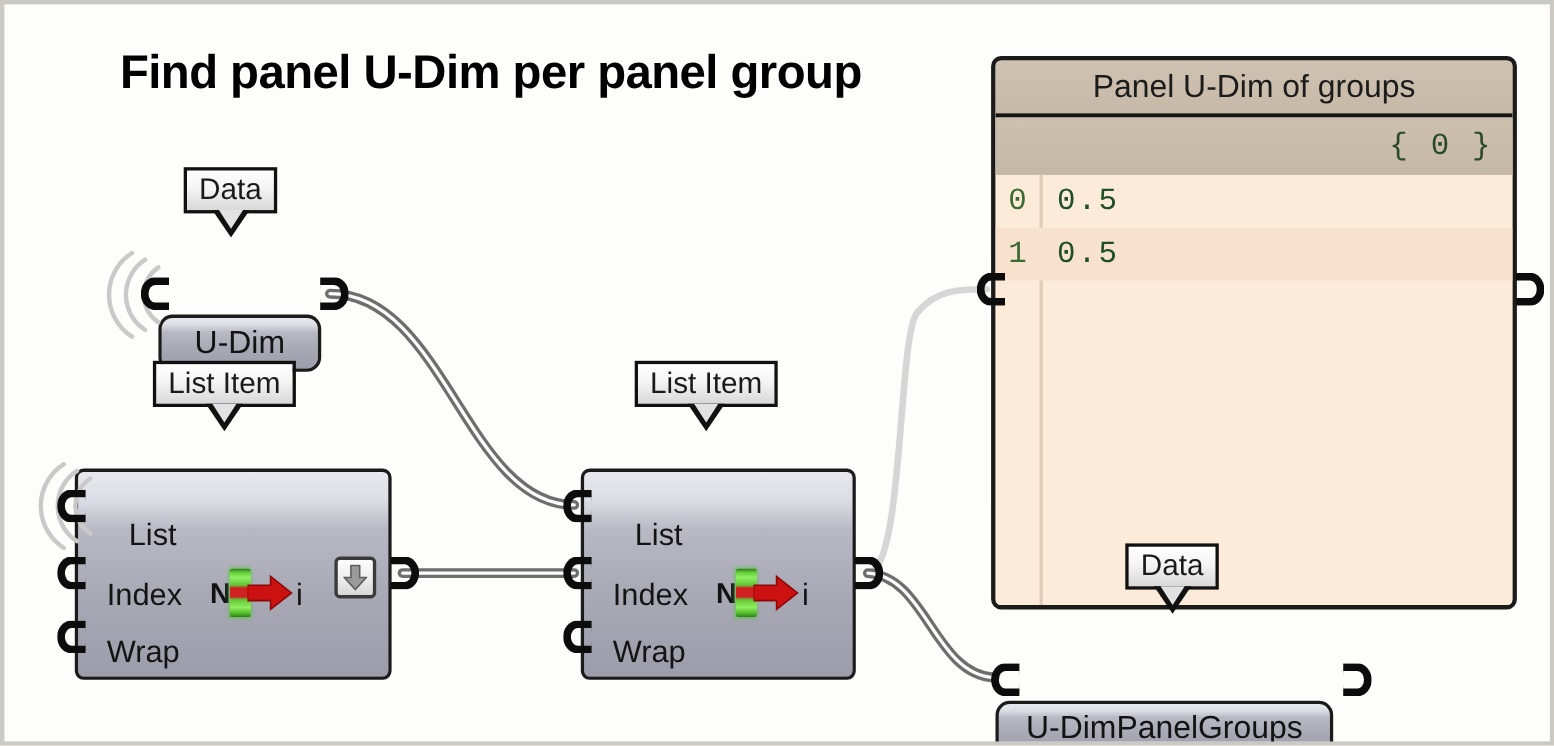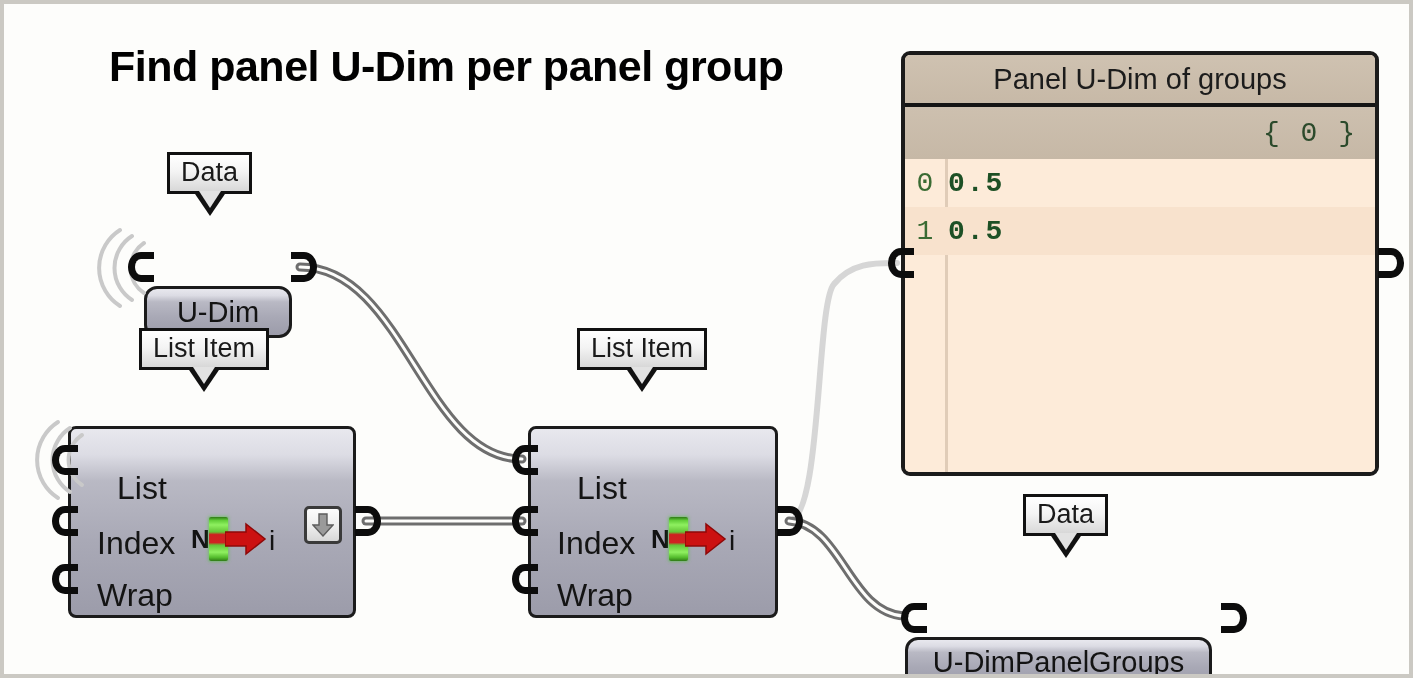--- a/index.html
+++ b/index.html
@@ -106,21 +106,21 @@
   }
   .gh-comp .comp-inner {
     position: relative;
     width: 100%;
     height: 100%;
   }
   .gh-comp .port-label {
     position: absolute;
     left: 26px;
     color: #141414;
-    font-size: 32px;
+    font-size: 28px;
     white-space: nowrap;
     font-family: "Liberation Sans", sans-serif;
   }
   .gh-comp .out-label {
     position: absolute;
     color: #141414;
     font-size: 28px;
     font-family: "Liberation Sans", sans-serif;
   }
 
@@ -244,23 +244,22 @@
     padding-right: 18px;
     letter-spacing: 2px;
   }
   .panel-row.data-row-alt { background: #f8e2cd; }
   .panel-row .row-index {
     width: 40px;
     text-align: center;
     color: #3a6b33;
   }
   .panel-row .row-value {
-    padding-left: 3px;
+    padding-left: 16px;
     letter-spacing: 2px;
-    font-weight: bold;
   }
 </style>
 </head>
 <body>
 
 <div id="canvas-frame">
 
   <svg id="wire-layer" viewBox="0 0 1413 678" xmlns="http://www.w3.org/2000/svg">
 
     <g>
@@ -368,21 +367,21 @@
       </div>
 
       <span class="out-label" style="top:96px; left:198px;">i</span>
     </div>
   </div>
   <div class="conn left" style="left:508px; top:441px;"></div>
   <div class="conn left" style="left:508px; top:502px;"></div>
   <div class="conn left" style="left:508px; top:560px;"></div>
   <div class="conn right" style="left:773px; top:502px;"></div>
 
-  <div id="panel-node" style="left:897px; top:47px; width:478px; height:425px;">
+  <div id="panel-node" style="left:897px; top:47px; width:478px; height:503px;">
     <div id="panel-header">Panel U-Dim of groups</div>
     <div id="panel-body">
       <div id="panel-gutter-line"></div>
       <div class="panel-row branch">
         <span class="branch-text">{ 0 }</span>
       </div>
       <div class="panel-row">
         <span class="row-index">0</span>
         <span class="row-value">0.5</span>
       </div>

